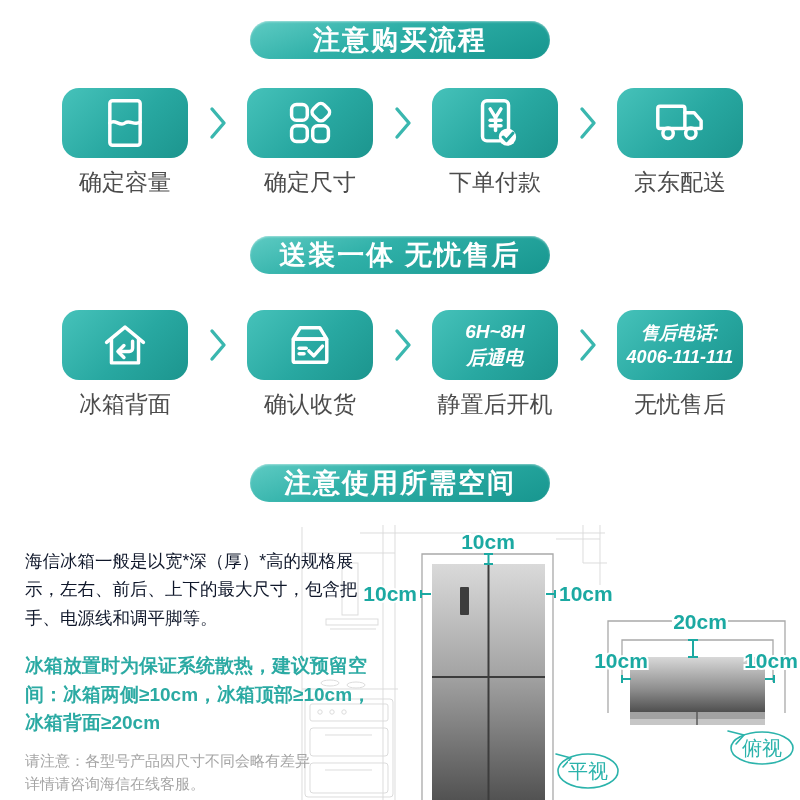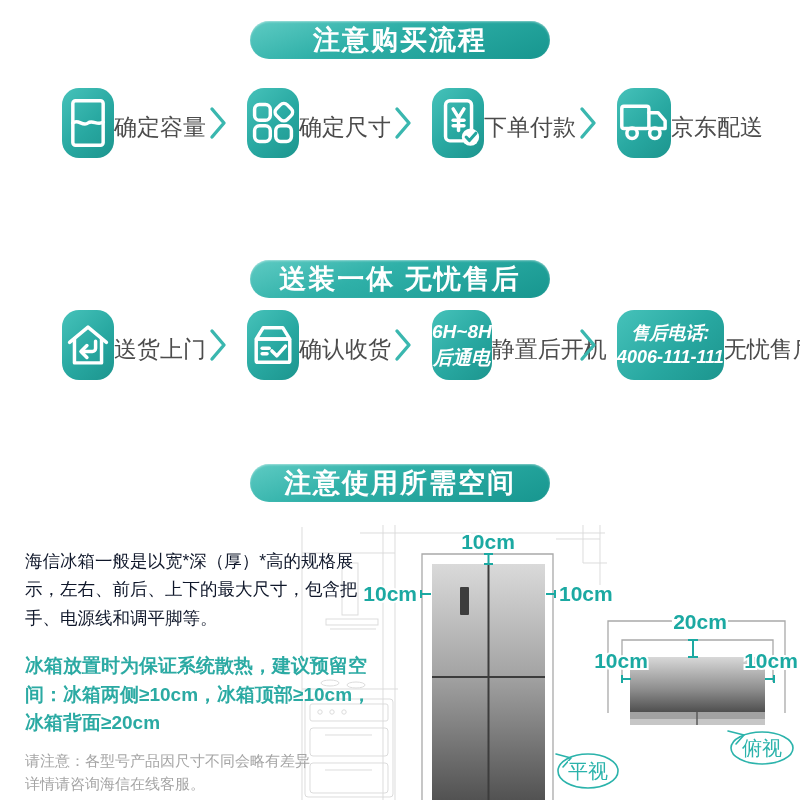--- a/index.html
+++ b/index.html
@@ -7,27 +7,27 @@
   .page { position:relative; width:800px; height:800px; overflow:hidden; background:#fff; }
 
   .banner {
     position:absolute; left:250px; width:300px; height:38px; border-radius:23px;
     background:linear-gradient(160deg,#5ecbc3 0%, #2fb0a8 40%, #17968f 100%);
     box-shadow: inset 0 1px 2px rgba(255,255,255,.45);
     color:#fff; font-size:27px; font-weight:bold; letter-spacing:2px;
     display:flex; align-items:center; justify-content:center; white-space:nowrap;
   }
   #banner1 { top:21px; }
-  #banner2 { top:260px;text-align:right; }
+  #banner2 { top:236px;text-align:right; }
   #banner3 { top:464px; }
 
   .row { position:absolute; left:0; width:800px; display:flex; align-items:flex-start; padding-left:62px; box-sizing:border-box; }
   #row1 { top:88px; }
   #row2 { top:310px; }
-  .cell { width:126px; display:flex; flex-direction:row; align-items:center; }
+  .cell { width:126px; display:flex; flex-direction:column; align-items:center; }
   .tile {
     width:126px; height:70px; border-radius:17px;
     background:linear-gradient(135deg,#46c2ba 0%, #28a8a1 55%, #1c958e 100%);
     display:flex; flex-direction:column; align-items:center; justify-content:center; color:#fff;font-style:italic;
   }
   .tile-text { font-size:19px; font-weight:bold; line-height:1.35; text-align:center; white-space:nowrap; }
   .tile-text.small { font-size:18px; }
   .step-label { margin-top:9px; font-size:23px; color:#4c4c4c; text-align:center; white-space:nowrap; }
   .chev { width:59px; height:70px; display:flex; align-items:center; justify-content:center; }
 
@@ -120,21 +120,21 @@
   <div class="row" id="row2">
     <div class="cell">
       <div class="tile">
         <svg width="52" height="52" viewBox="0 0 48 48" fill="none" stroke="#fff" stroke-width="3.2" stroke-linecap="round" stroke-linejoin="round">
           <path d="M7,21.5 L24,7.5 L41,21.5"></path>
           <path d="M11.5,18 V40.5 H36.5 V18"></path>
           <path d="M31,20.5 v6.5 a3,3 0 0 1 -3,3 h-10"></path>
           <polyline points="23,24.5 17.5,30 23,35.5"></polyline>
         </svg>
       </div>
-      <div class="step-label">送货上门</div>
+      <div class="step-label">冰箱背面</div>
     </div>
     <div class="chev">
       <svg width="20" height="36" viewBox="0 0 20 36" fill="none" stroke="#3ab7af" stroke-width="3.4" stroke-linecap="round" stroke-linejoin="round">
           <polyline points="4,4 16,18 4,32"></polyline>
         </svg>
     </div>
     <div class="cell">
       <div class="tile">
         <svg width="52" height="52" viewBox="0 0 48 48" fill="none" stroke="#fff" stroke-width="3.2" stroke-linecap="round" stroke-linejoin="round">
           <path d="M15,8 H33 L39.5,18.5 H8.5 Z"></path>

